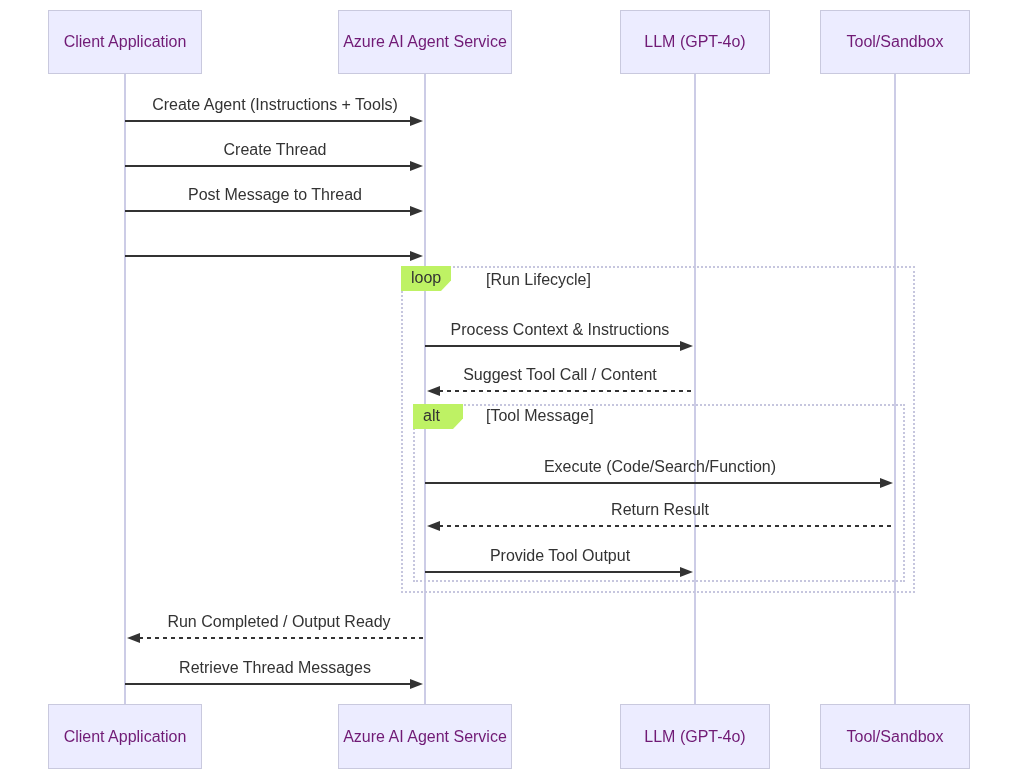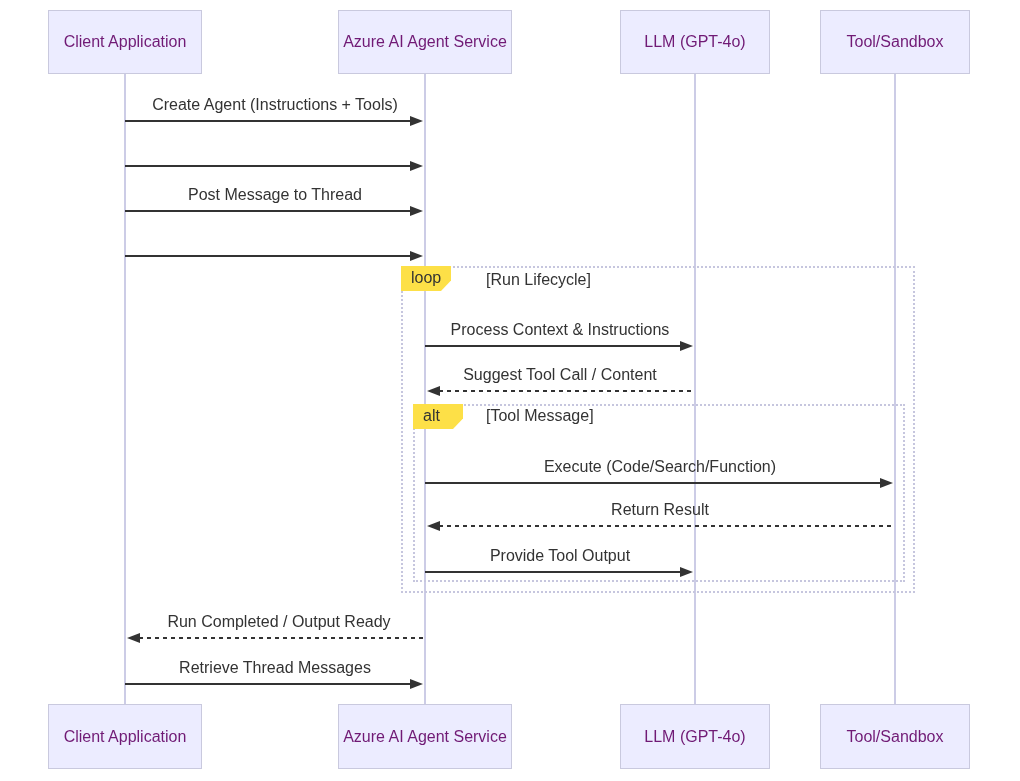--- a/index.html
+++ b/index.html
@@ -27,21 +27,21 @@
     border-top:5px solid transparent;border-bottom:5px solid transparent;
     border-left:13px solid #333333;
   }
   .head-l{
     position:absolute;width:0;height:0;
     border-top:5px solid transparent;border-bottom:5px solid transparent;
     border-right:13px solid #333333;
   }
   .frame{position:absolute;border:2px dotted #C6C6DE;box-sizing:border-box;background:transparent;}
   .frame-label{
-    position:absolute;width:50px;height:25px;background:#fde047;
+    position:absolute;width:50px;height:25px;background:#bef264;
     clip-path:polygon(0 0,100% 0,100% 58%,80% 100%,0 100%);
     font-size:16px;color:#333333;line-height:24px;text-align:left;
     padding-left:10px;box-sizing:border-box;
   }
   .frame-title{
     position:absolute;width:400px;height:20px;line-height:20px;font-size:16px;
     color:#333333;text-align:left;white-space:nowrap;
   }
 </style>
 </head>
@@ -85,20 +85,21 @@
     <span>LLM (GPT-4o)</span>
   </div>
   <div class="actor" style="left:820px;top:704px;width:150px;height:65px;">
     <span>Tool/Sandbox</span>
   </div>
 
   <div class="msg-label" style="left:75px;top:95px;width:400px;">Create Agent (Instructions + Tools)</div>
   <div class="line-solid" style="left:125px;top:120px;width:286px;"></div>
   <div class="head-r" style="left:410px;top:116px;"></div>
 
+  <div class="msg-label" style="left:75px;top:140px;width:400px;">Create Thread</div>
   <div class="line-solid" style="left:125px;top:165px;width:286px;"></div>
   <div class="head-r" style="left:410px;top:161px;"></div>
 
   <div class="msg-label" style="left:75px;top:185px;width:400px;">Post Message to Thread</div>
   <div class="line-solid" style="left:125px;top:210px;width:286px;"></div>
   <div class="head-r" style="left:410px;top:206px;"></div>
 
   <div class="line-solid" style="left:125px;top:255px;width:286px;"></div>
   <div class="head-r" style="left:410px;top:251px;"></div>
 

